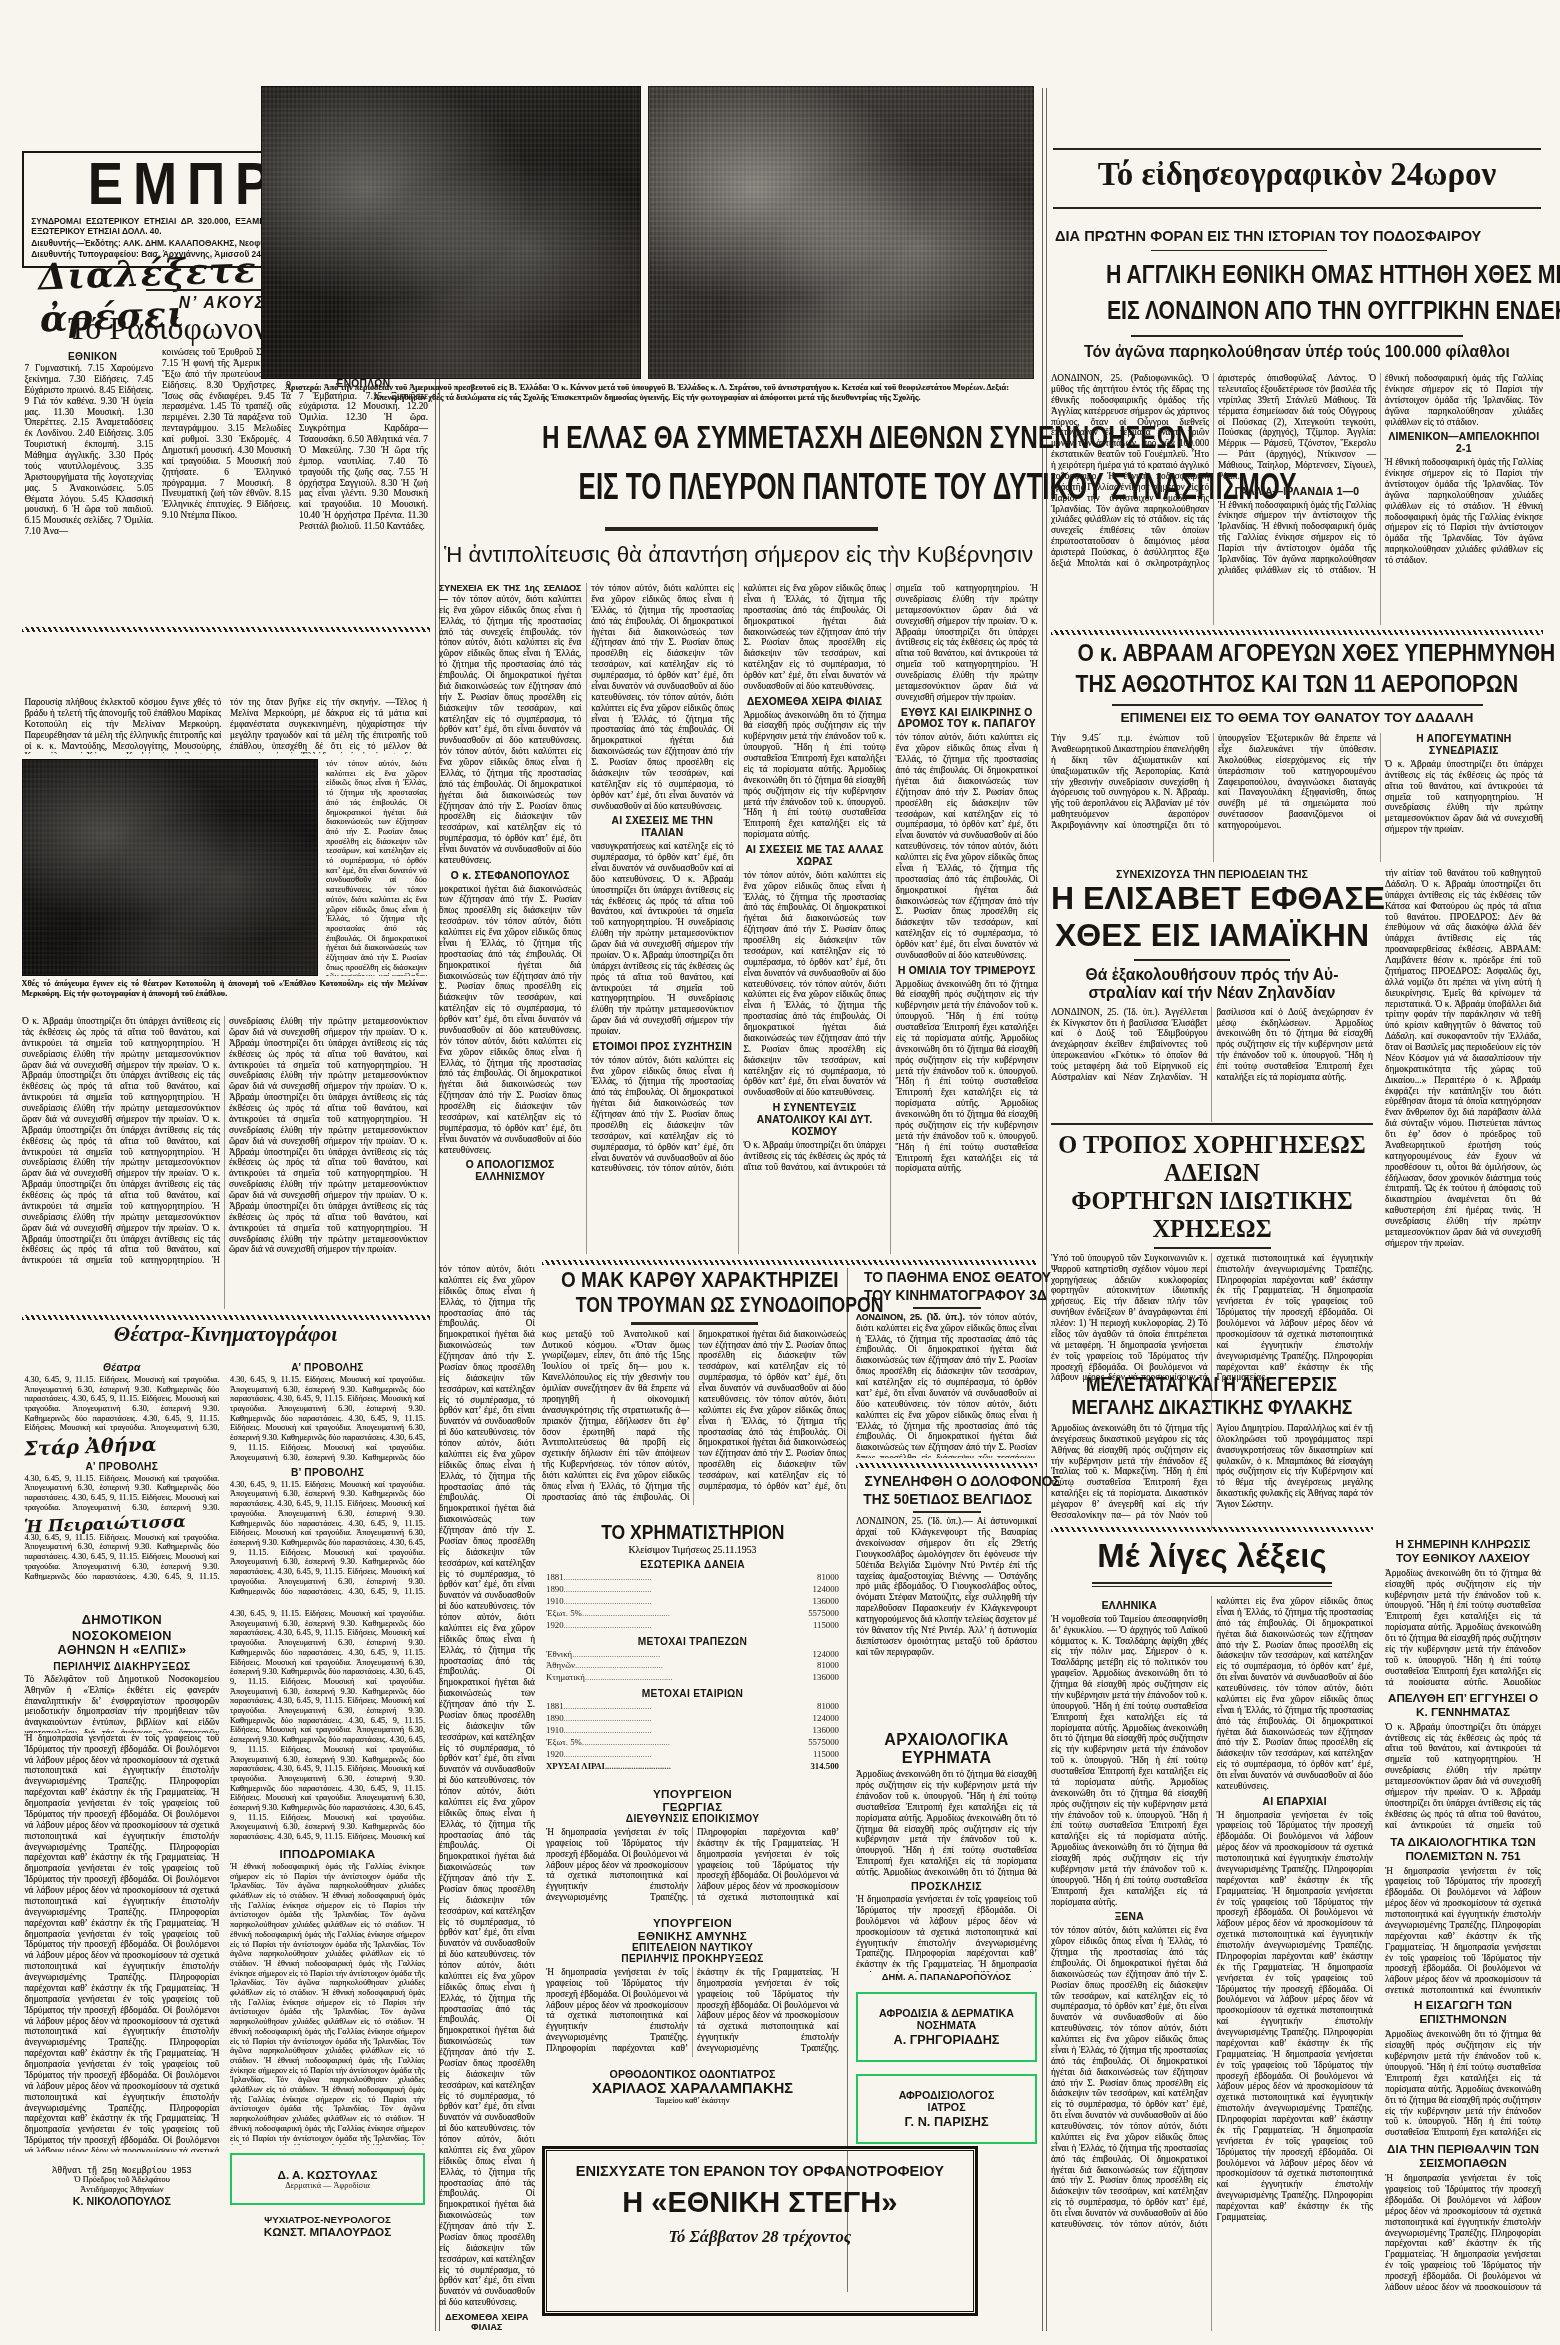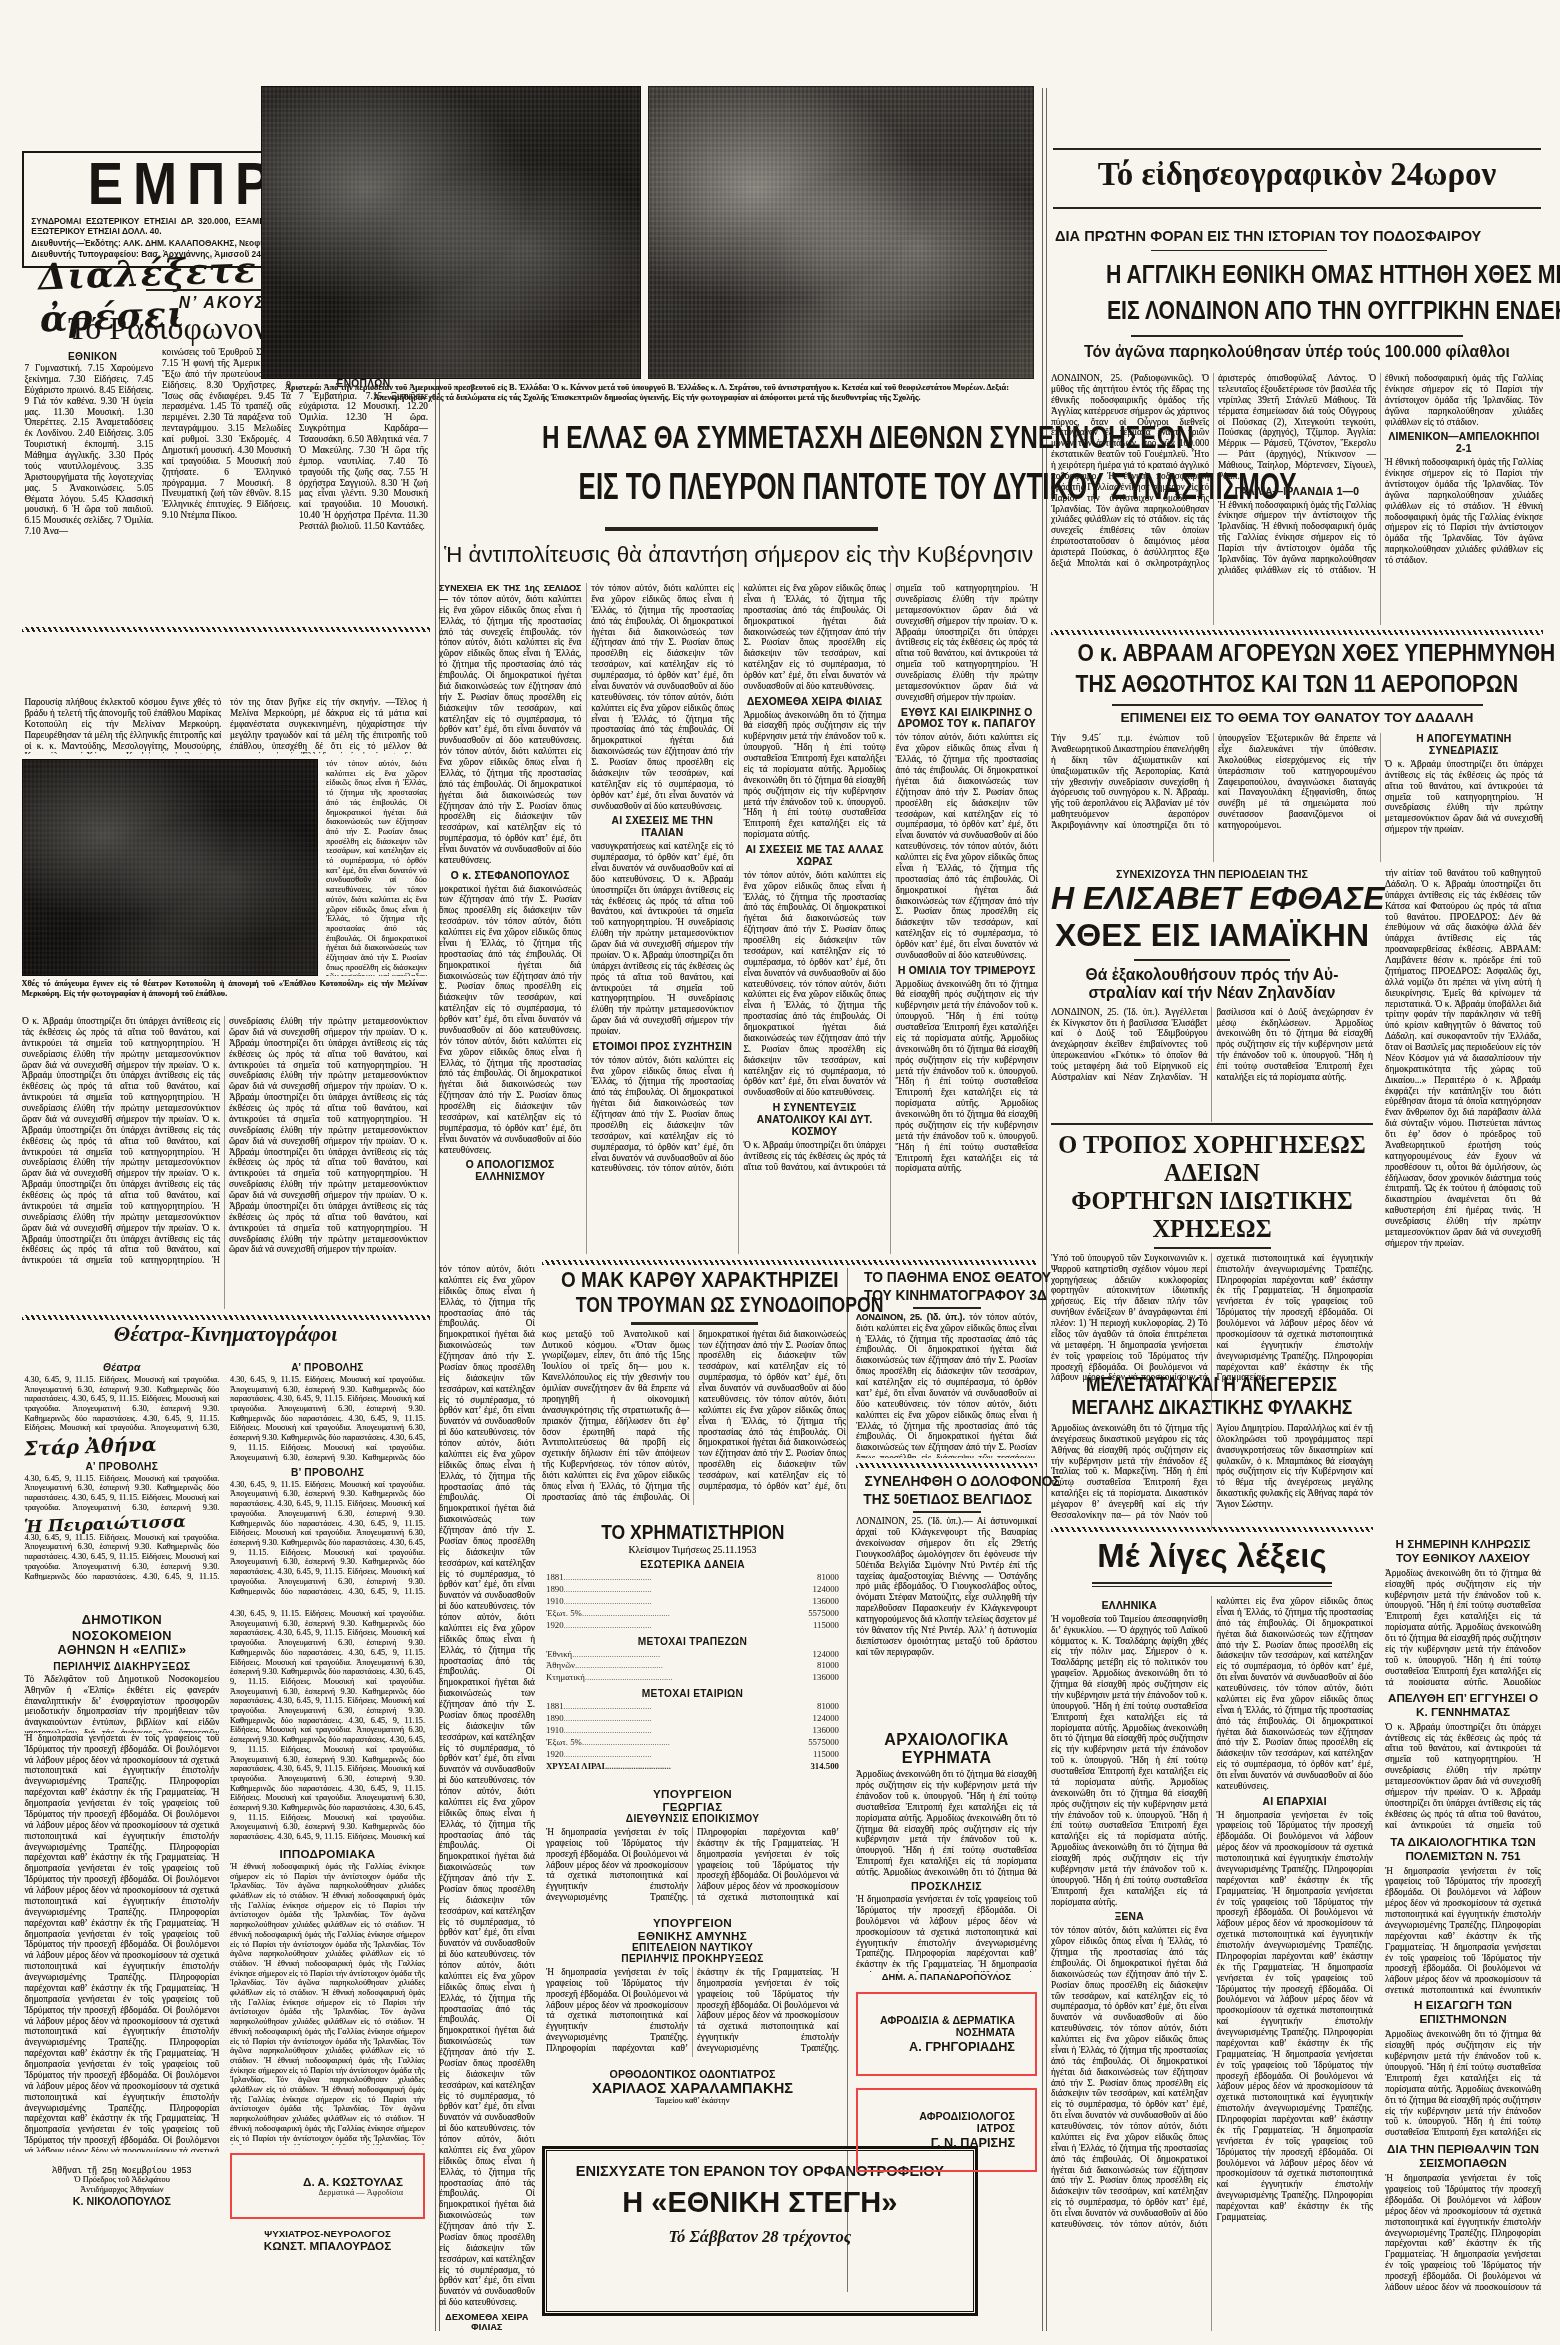--- a/index.html
+++ b/index.html
@@ -36,21 +36,21 @@
   .mast-info{font-family:"Liberation Sans", sans-serif;font-weight:700;font-size:8.4px;line-height:1.25;
              text-align:justify;margin-top:5.9px;}
   .slogan{font-style:italic;font-weight:700;font-size:36px;transform:rotate(-2deg);letter-spacing:1px;
           font-family:"DejaVu Serif", serif;}
   .listen{font-family:"Liberation Sans", sans-serif;font-weight:700;font-style:italic;font-size:15.6px;letter-spacing:2px;}
   .radio-title{font-size:32px;font-family:"Liberation Serif", serif;}
   .stock-row{display:flex;font-size:8.8px;line-height:1.35;}
   .stock-row .lbl{white-space:nowrap;}
   .stock-row .dots{flex:1;overflow:hidden;white-space:nowrap;color:#4a443c;}
   .stock-row .val{white-space:nowrap;}
-  .boxed{border:2px solid #ef4444;padding:20px;text-align:right;}
+  .boxed{border:2px solid #22c55e;padding:13px;}
   .heavybox{border:3.9px solid #15120d;box-shadow:0 0 0 1px #f7f5ee inset, 0 0 0 2px #15120d inset;}
   .script-logo{font-family:"DejaVu Serif", serif;font-style:italic;font-weight:700;font-size:19.5px;transform:rotate(-2deg);}
   .brief-head{font-family:"Liberation Sans", sans-serif;font-weight:700;font-size:11.7px;line-height:1.2;text-align:center;margin:5.9px 0 2.9px;}
 </style>
 </head>
 <body>
 
 <div id="page">
 
   <div class="abs masthead-box" style="left:21.5px;top:151px;width:398px;">
@@ -389,21 +389,21 @@
   <div class="abs body-txt cols3" style="left:1051px;top:733px;width:492px;height:129px;">
     <span>Τήν 9.45΄ π.μ. ἐνώπιον τοῦ Ἀναθεωρητικοῦ Δικαστηρίου ἐπανελήφθη ἡ δίκη τῶν ἀξιωματικῶν καί ὑπαξιωματικῶν τῆς Ἀεροπορίας. Κατά τήν χθεσινήν συνεδρίασιν συνεχίσθη ἡ ἀγόρευσις τοῦ συνηγόρου κ. Ν. Ἀβραάμ.</span>
     <span>γῆς τοῦ ἀεροπλάνου εἰς Ἀλβανίαν μέ τόν μαθητευόμενον ἀεροπόρον Ἀκριβογιάννην καί ὑποστηρίζει ὅτι τό ὑπουργεῖον Ἐξωτερικῶν θά ἔπρεπε νά εἶχε διαλευκάνει τήν ὑπόθεσιν. Ἀκολούθως εἰσερχόμενος εἰς τήν ὑπεράσπισιν τοῦ κατηγορουμένου Ζαφειροπούλου, ἀναγινώσκει διαταγάς καί</span>
     <span>Παναγουλάκη ἐξηφανίσθη, ὅπως συνέβη μέ τά σημειώματα πού συνέτασσον βασανιζόμενοι οἱ κατηγορούμενοι.</span>
     <div class="subhead">Η ΑΠΟΓΕΥΜΑΤΙΝΗ ΣΥΝΕΔΡΙΑΣΙΣ</div>
     <span>Ὁ κ. Ἀβραάμ ὑποστηρίζει ὅτι ὑπάρχει ἀντίθεσις εἰς τάς ἐκθέσεις ὡς πρός τά αἴτια τοῦ θανάτου, καί ἀντικρούει τά σημεῖα τοῦ κατηγορητηρίου. Ἡ συνεδρίασις ἐλύθη τήν πρώτην μεταμεσονύκτιον ὥραν διά νά συνεχισθῆ σήμερον τήν πρωίαν.  </span>
   </div>
 
   <div class="abs" style="left:1051px;top:868px;width:322px;">
     <div class="center sans" style="font-weight:700;font-size:10.7px;">ΣΥΝΕΧΙΖΟΥΣΑ ΤΗΝ ΠΕΡΙΟΔΕΙΑΝ ΤΗΣ</div>
-    <div class="center"><span class="cond sans" style="font-weight:900;font-size:32px;font-style:italic;">Η ΕΛΙΣΑΒΕΤ ΕΦΘΑΣΕ</span></div>
+    <div class="center"><span class="cond sans" style="font-weight:900;font-size:32px;">Η ΕΛΙΣΑΒΕΤ ΕΦΘΑΣΕ</span></div>
     <div class="center"><span class="cond sans" style="font-weight:900;font-size:32px;">ΧΘΕΣ ΕΙΣ ΙΑΜΑΪΚΗΝ</span></div>
     <div class="rule" style="width:156px;height:2px;margin:4.9px auto;"></div>
     <div class="center sans" style="font-weight:700;font-size:15.6px;">Θά ἐξακολουθήσουν πρός τήν Αὐ-</div>
     <div class="center sans" style="font-weight:700;font-size:15.6px;">στραλίαν καί τήν Νέαν Ζηλανδίαν</div>
     <div class="body-txt cols2" style="height:115px;margin-top:4.9px;">
       <span>ΛΟΝΔΙΝΟΝ, 25. (Ἰδ. ὑπ.). Ἀγγέλλεται ἐκ Κίνγκστον ὅτι ἡ βασίλισσα Ἐλισάβετ καί ὁ Δούξ τοῦ Ἐδιμβούργου ἀνεχώρησαν ἐκεῖθεν ἐπιβαίνοντες τοῦ</span>
       <span>ὑπερωκεανίου «Γκότικ» τό ὁποῖον θά τούς μεταφέρη διά τοῦ Εἰρηνικοῦ εἰς Αὐστραλίαν καί Νέαν Ζηλανδίαν. Ἡ βασίλισσα καί ὁ Δούξ ἀνεχώρησαν ἐν μέσῳ ἐκδηλώσεων.</span>
       <span>Ἁρμοδίως ἀνεκοινώθη ὅτι τό ζήτημα θά εἰσαχθῆ πρός συζήτησιν εἰς τήν κυβέρνησιν μετά τήν ἐπάνοδον τοῦ κ. ὑπουργοῦ. Ἤδη ἡ ἐπί τούτῳ συσταθεῖσα Ἐπιτροπή ἔχει καταλήξει εἰς τά πορίσματα αὐτῆς.  </span>
     </div>
   </div>

